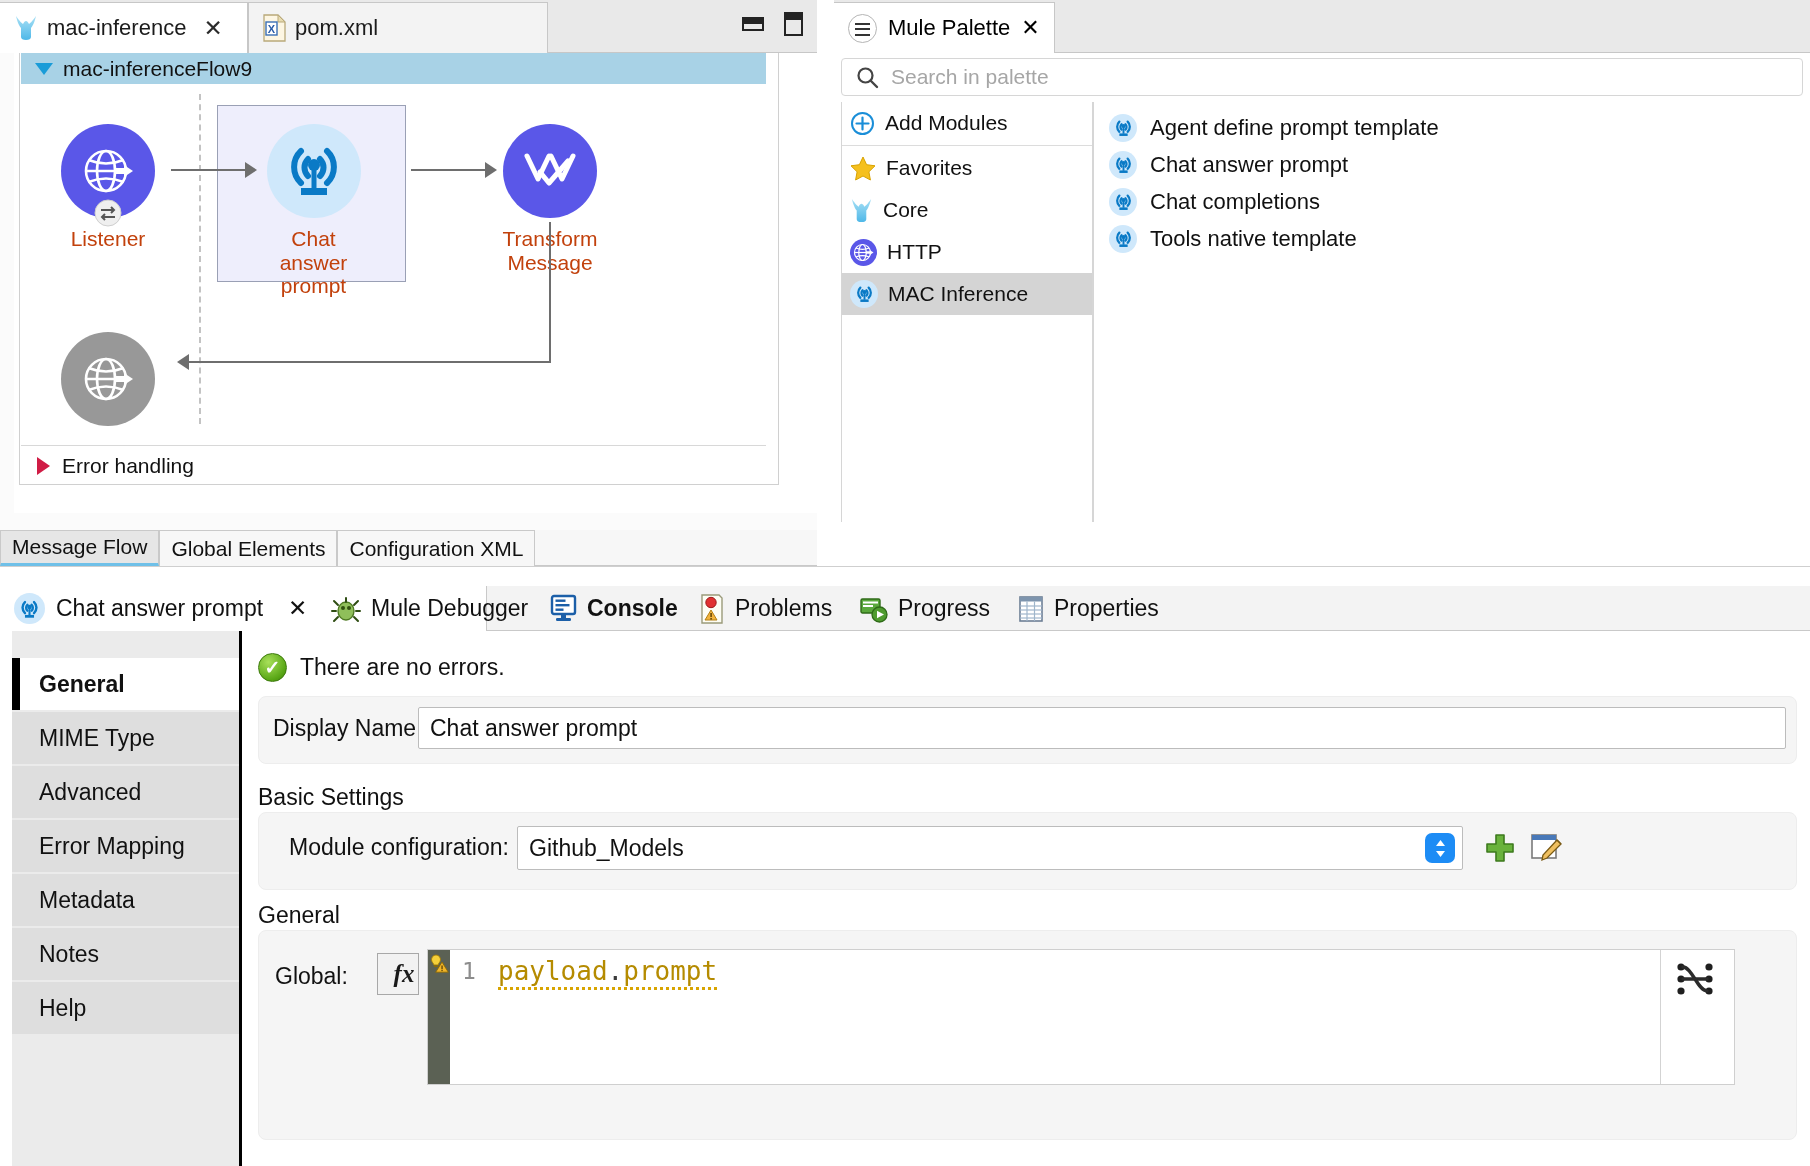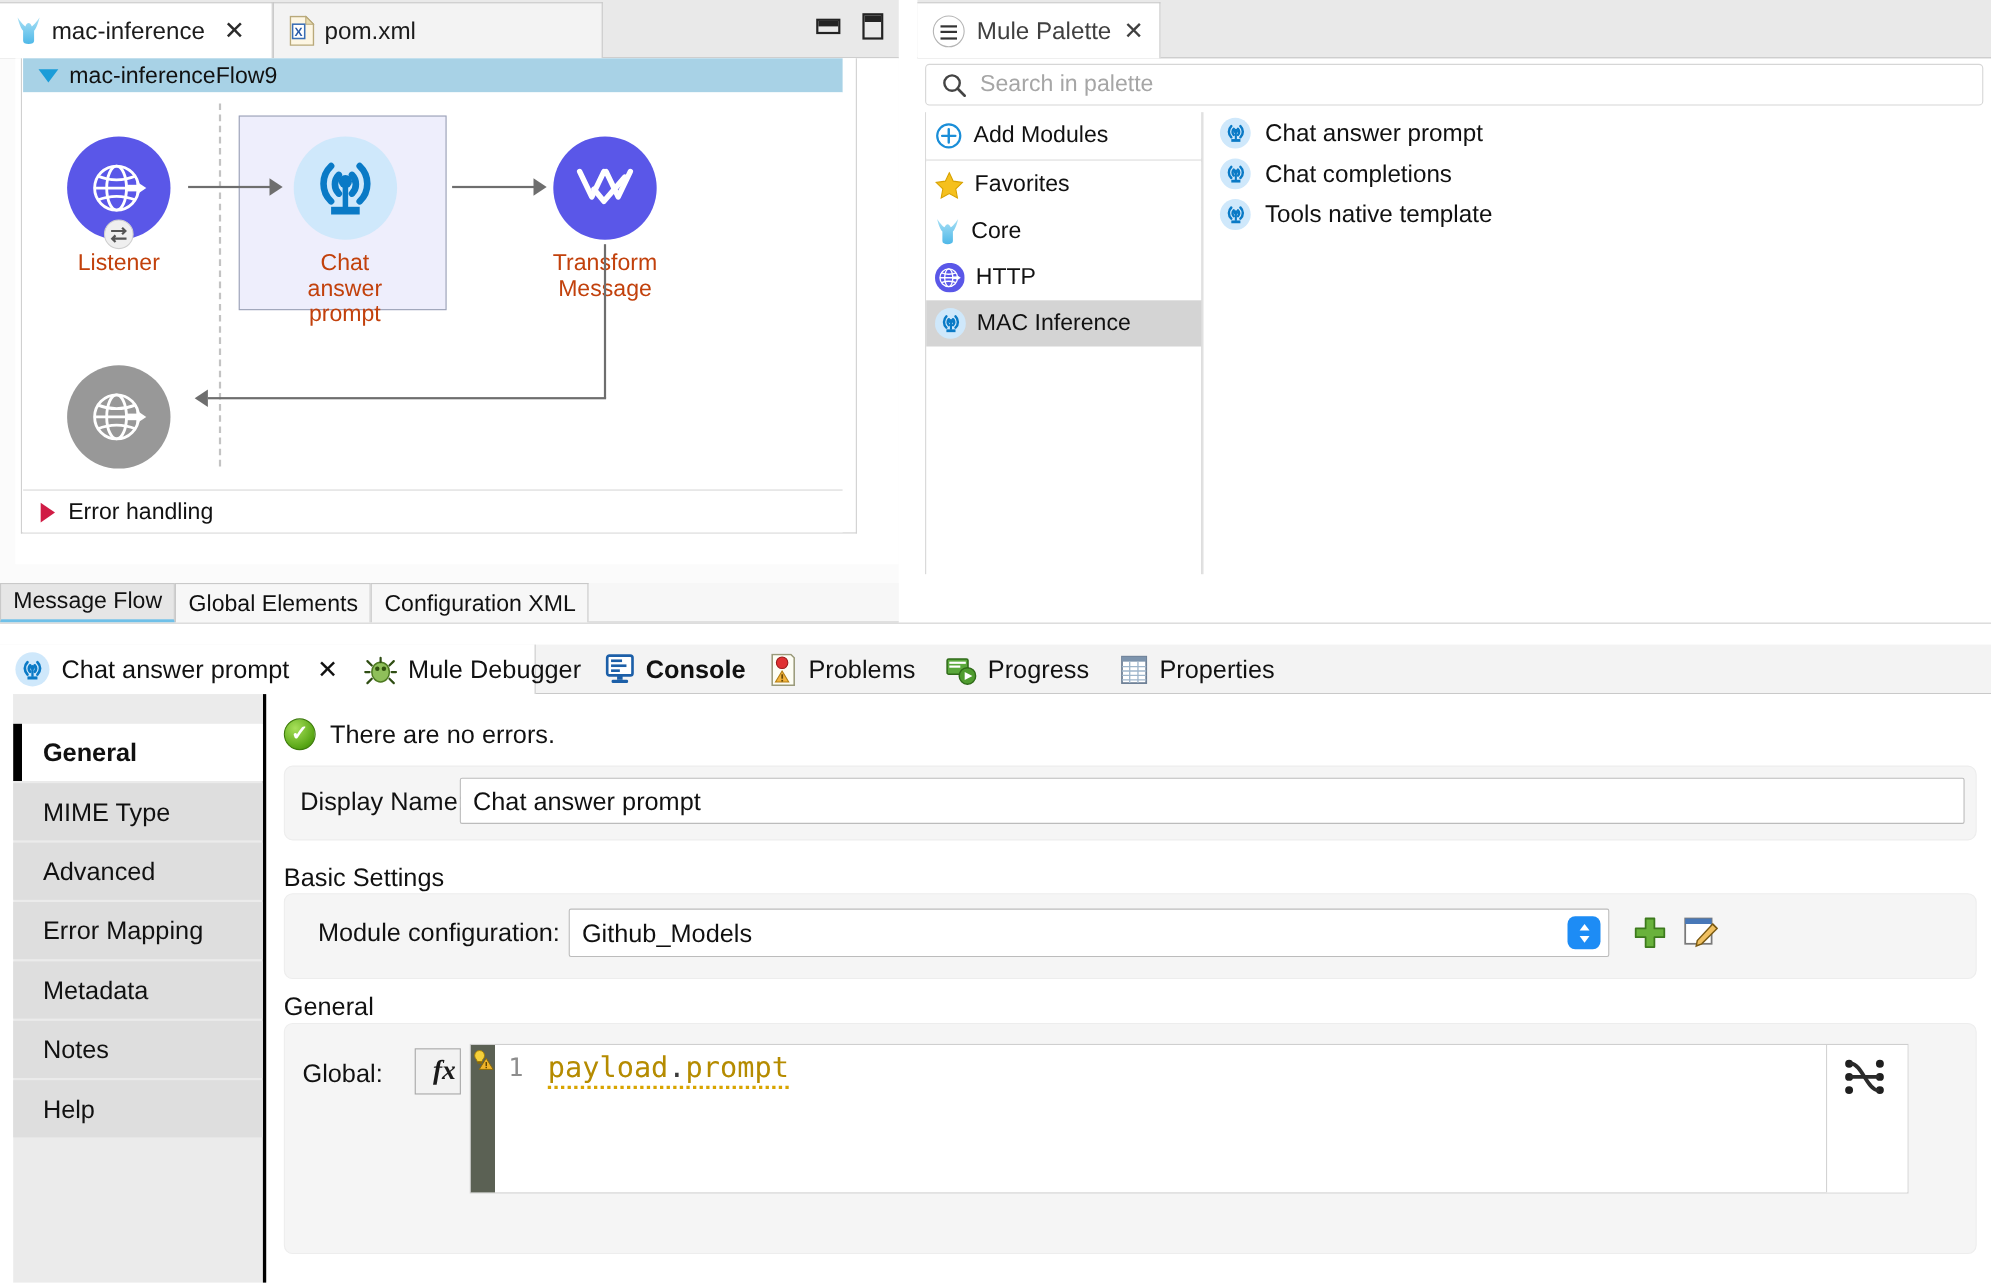--- a/index.html
+++ b/index.html
@@ -159,21 +159,21 @@
     background: #ffffff;
   }
   #pal-tabbar {
     position: absolute; left: 0; top: 0; width: 976px; height: 53px;
     background: #e9e9e9; border-bottom: 1px solid #c7c7c7;
   }
   #pal-tab {
     position: absolute; left: 0; top: 2px; height: 51px;
     display: flex; align-items: center; gap: 11px; padding: 0 14px;
     background: #ffffff; border: 1px solid #c7c7c7; border-bottom: none; border-left: none;
-    font-size: 22px; color: #404040;
+    font-size: 22px; color: #000000;
   }
   .hamburger-circle {
     width: 29px; height: 29px; border-radius: 50%;
     border: 1px solid #b5b5b5; position: relative; flex: 0 0 29px;
   }
   .hamburger-circle i {
     position: absolute; left: 6px; right: 6px; height: 2px; background: #343434;
   }
   .hamburger-circle i:nth-child(1){ top: 8px; }
   .hamburger-circle i:nth-child(2){ top: 13.5px; }
@@ -583,20 +583,36 @@
             <circle cx="33" cy="25" r="6.5" fill="#0a7ac6"></circle>
             <rect x="30" y="27" width="6" height="22" fill="#0a7ac6"></rect>
             <rect x="20" y="48" width="26" height="8" fill="#0a7ac6"></rect>
           </svg>
         </span>
         <span>MAC Inference</span>
       </div>
     </div>
 
     <div id="pal-list">
+      <div class="pal-op" style="margin-top:7px;">
+        <span class="mac-icon">
+          <svg width="21" height="20" viewBox="0 0 66 62">
+            <g fill="none" stroke="#0a7ac6" stroke-width="7" stroke-linecap="round">
+              <path d="M20 11 A22 22 0 0 0 20 43"></path>
+                <path d="M46 11 A22 22 0 0 1 46 43"></path>
+              <path d="M27 19 A12 12 0 0 0 27 36"></path>
+                <path d="M39 19 A12 12 0 0 1 39 36"></path>
+            </g>
+            <circle cx="33" cy="25" r="6.5" fill="#0a7ac6"></circle>
+              <rect x="30" y="27" width="6" height="22" fill="#0a7ac6"></rect>
+            <rect x="20" y="48" width="26" height="8" fill="#0a7ac6"></rect>
+          </svg>
+        </span>
+        <span>Agent define prompt template</span>
+      </div>
       <div class="pal-op">
         <span class="mac-icon">
           <svg width="21" height="20" viewBox="0 0 66 62">
             <g fill="none" stroke="#0a7ac6" stroke-width="7" stroke-linecap="round">
               <path d="M20 11 A22 22 0 0 0 20 43"></path>
                 <path d="M46 11 A22 22 0 0 1 46 43"></path>
               <path d="M27 19 A12 12 0 0 0 27 36"></path>
                 <path d="M39 19 A12 12 0 0 1 39 36"></path>
             </g>
             <circle cx="33" cy="25" r="6.5" fill="#0a7ac6"></circle>

